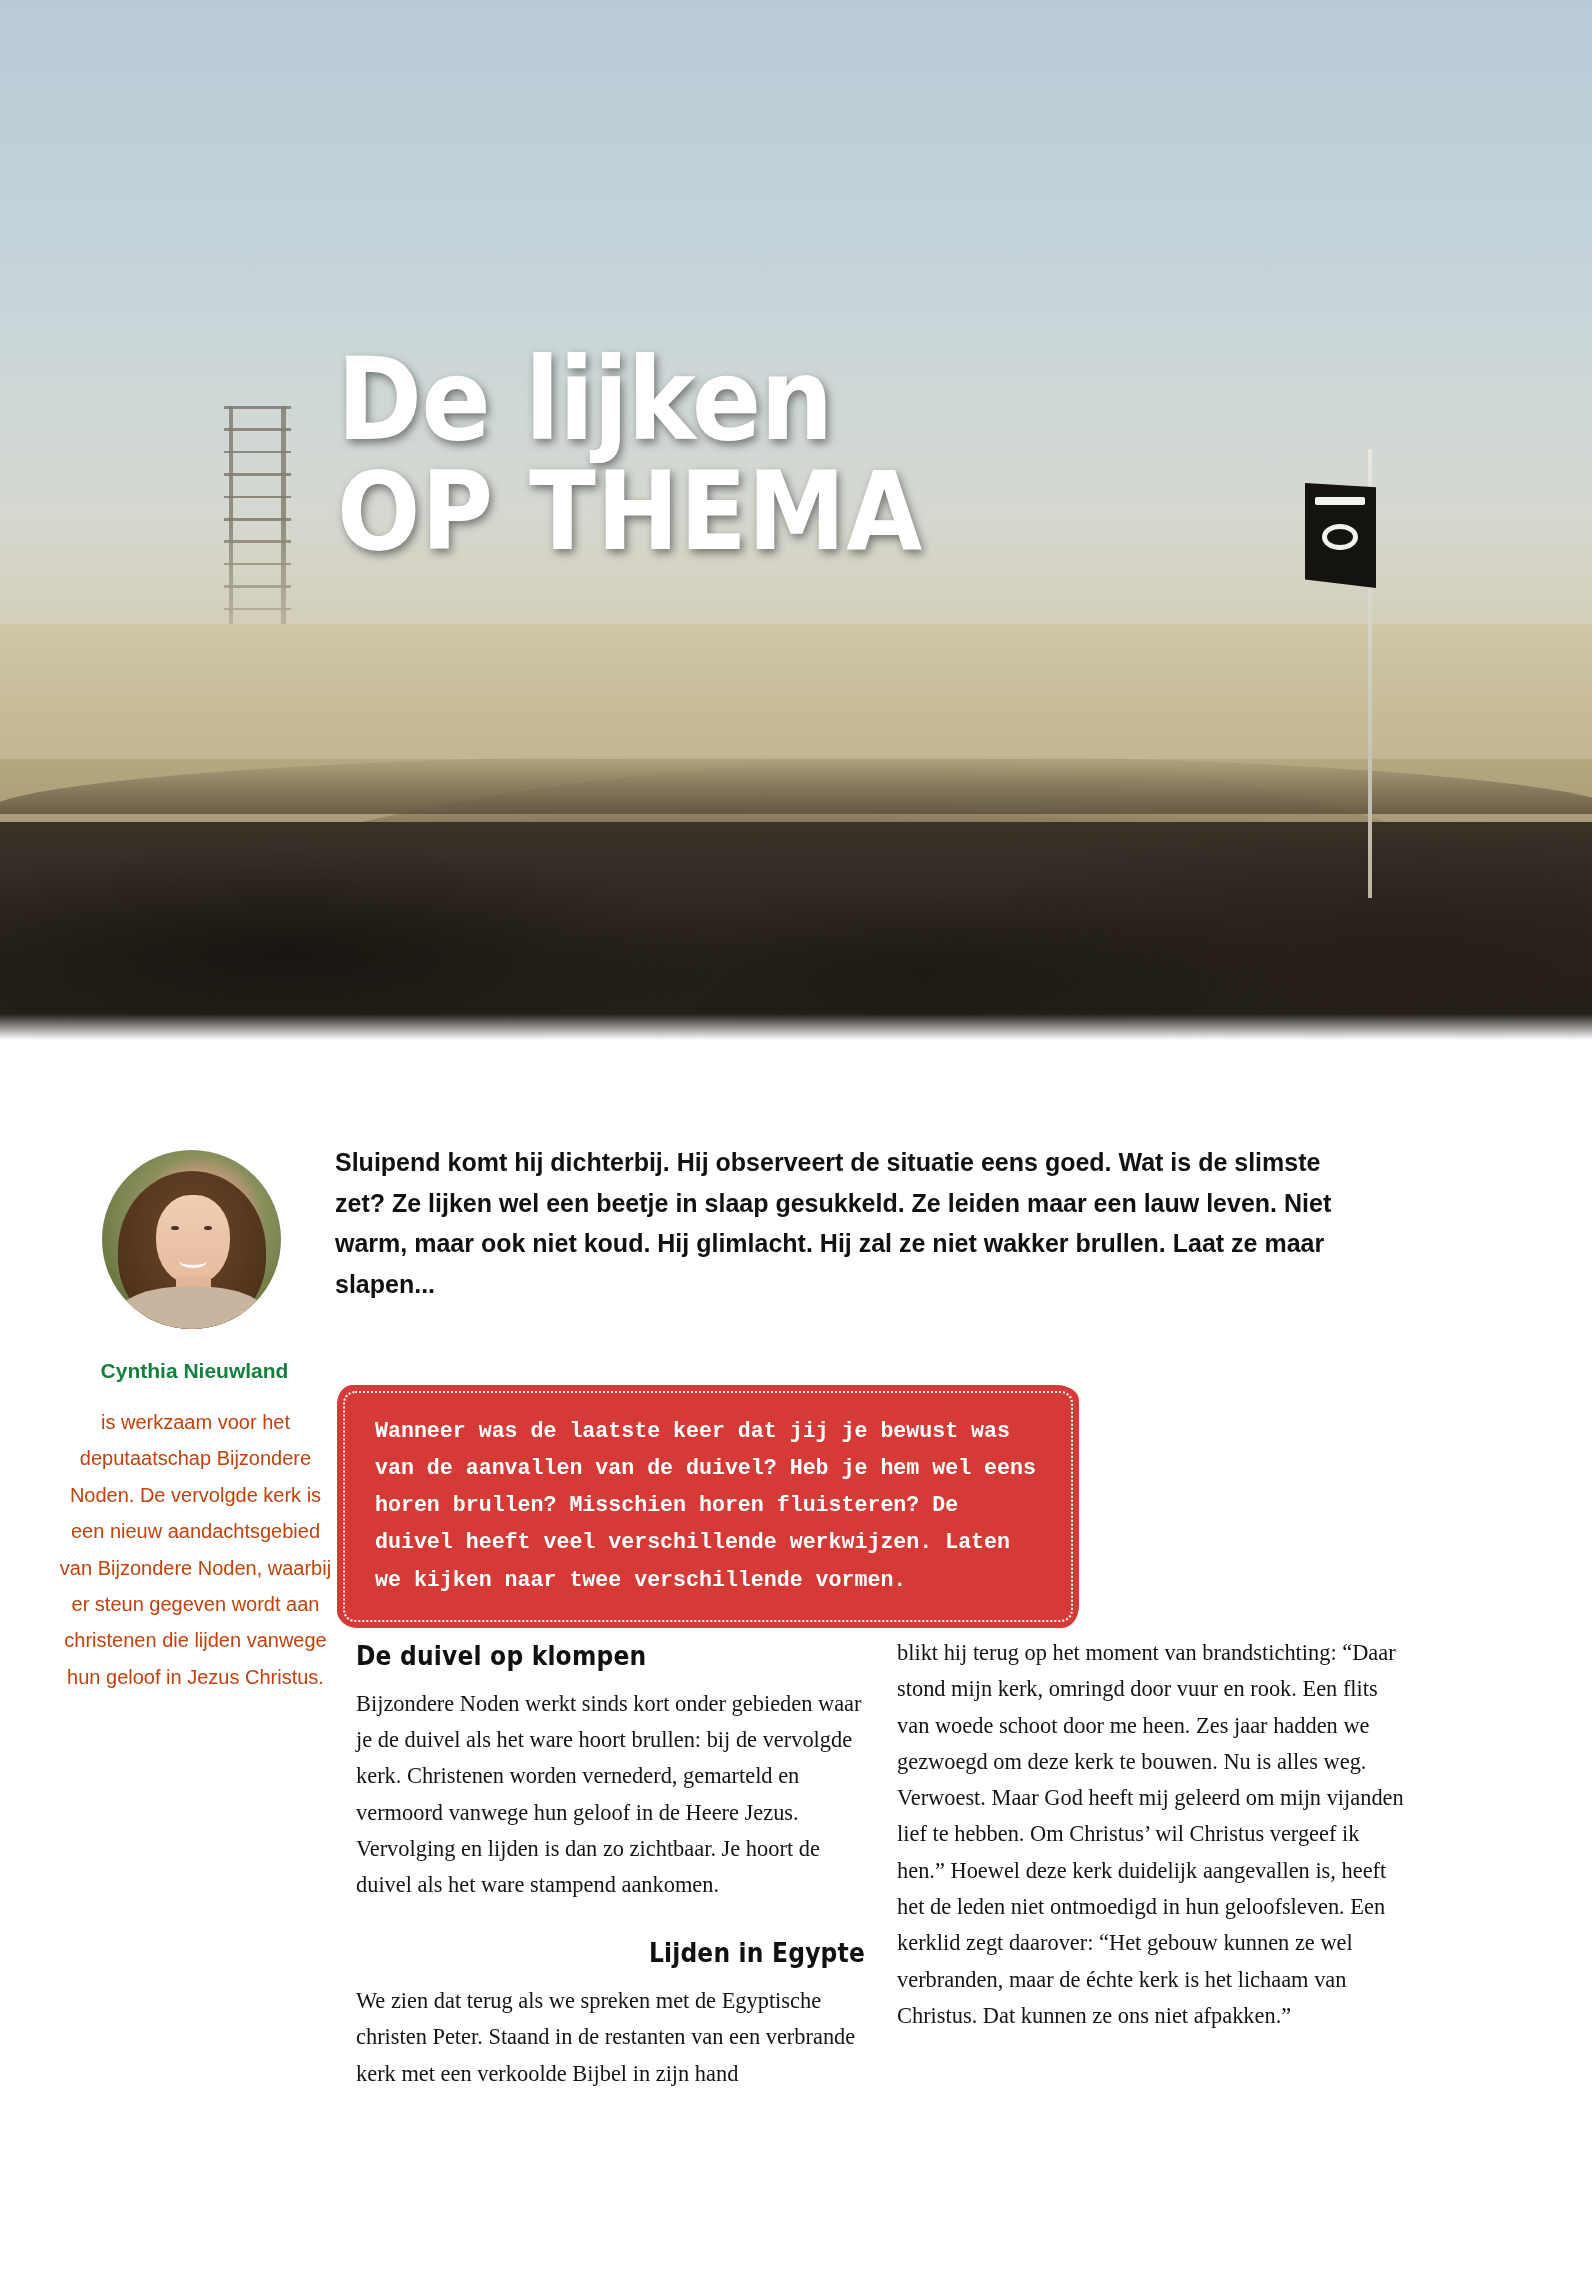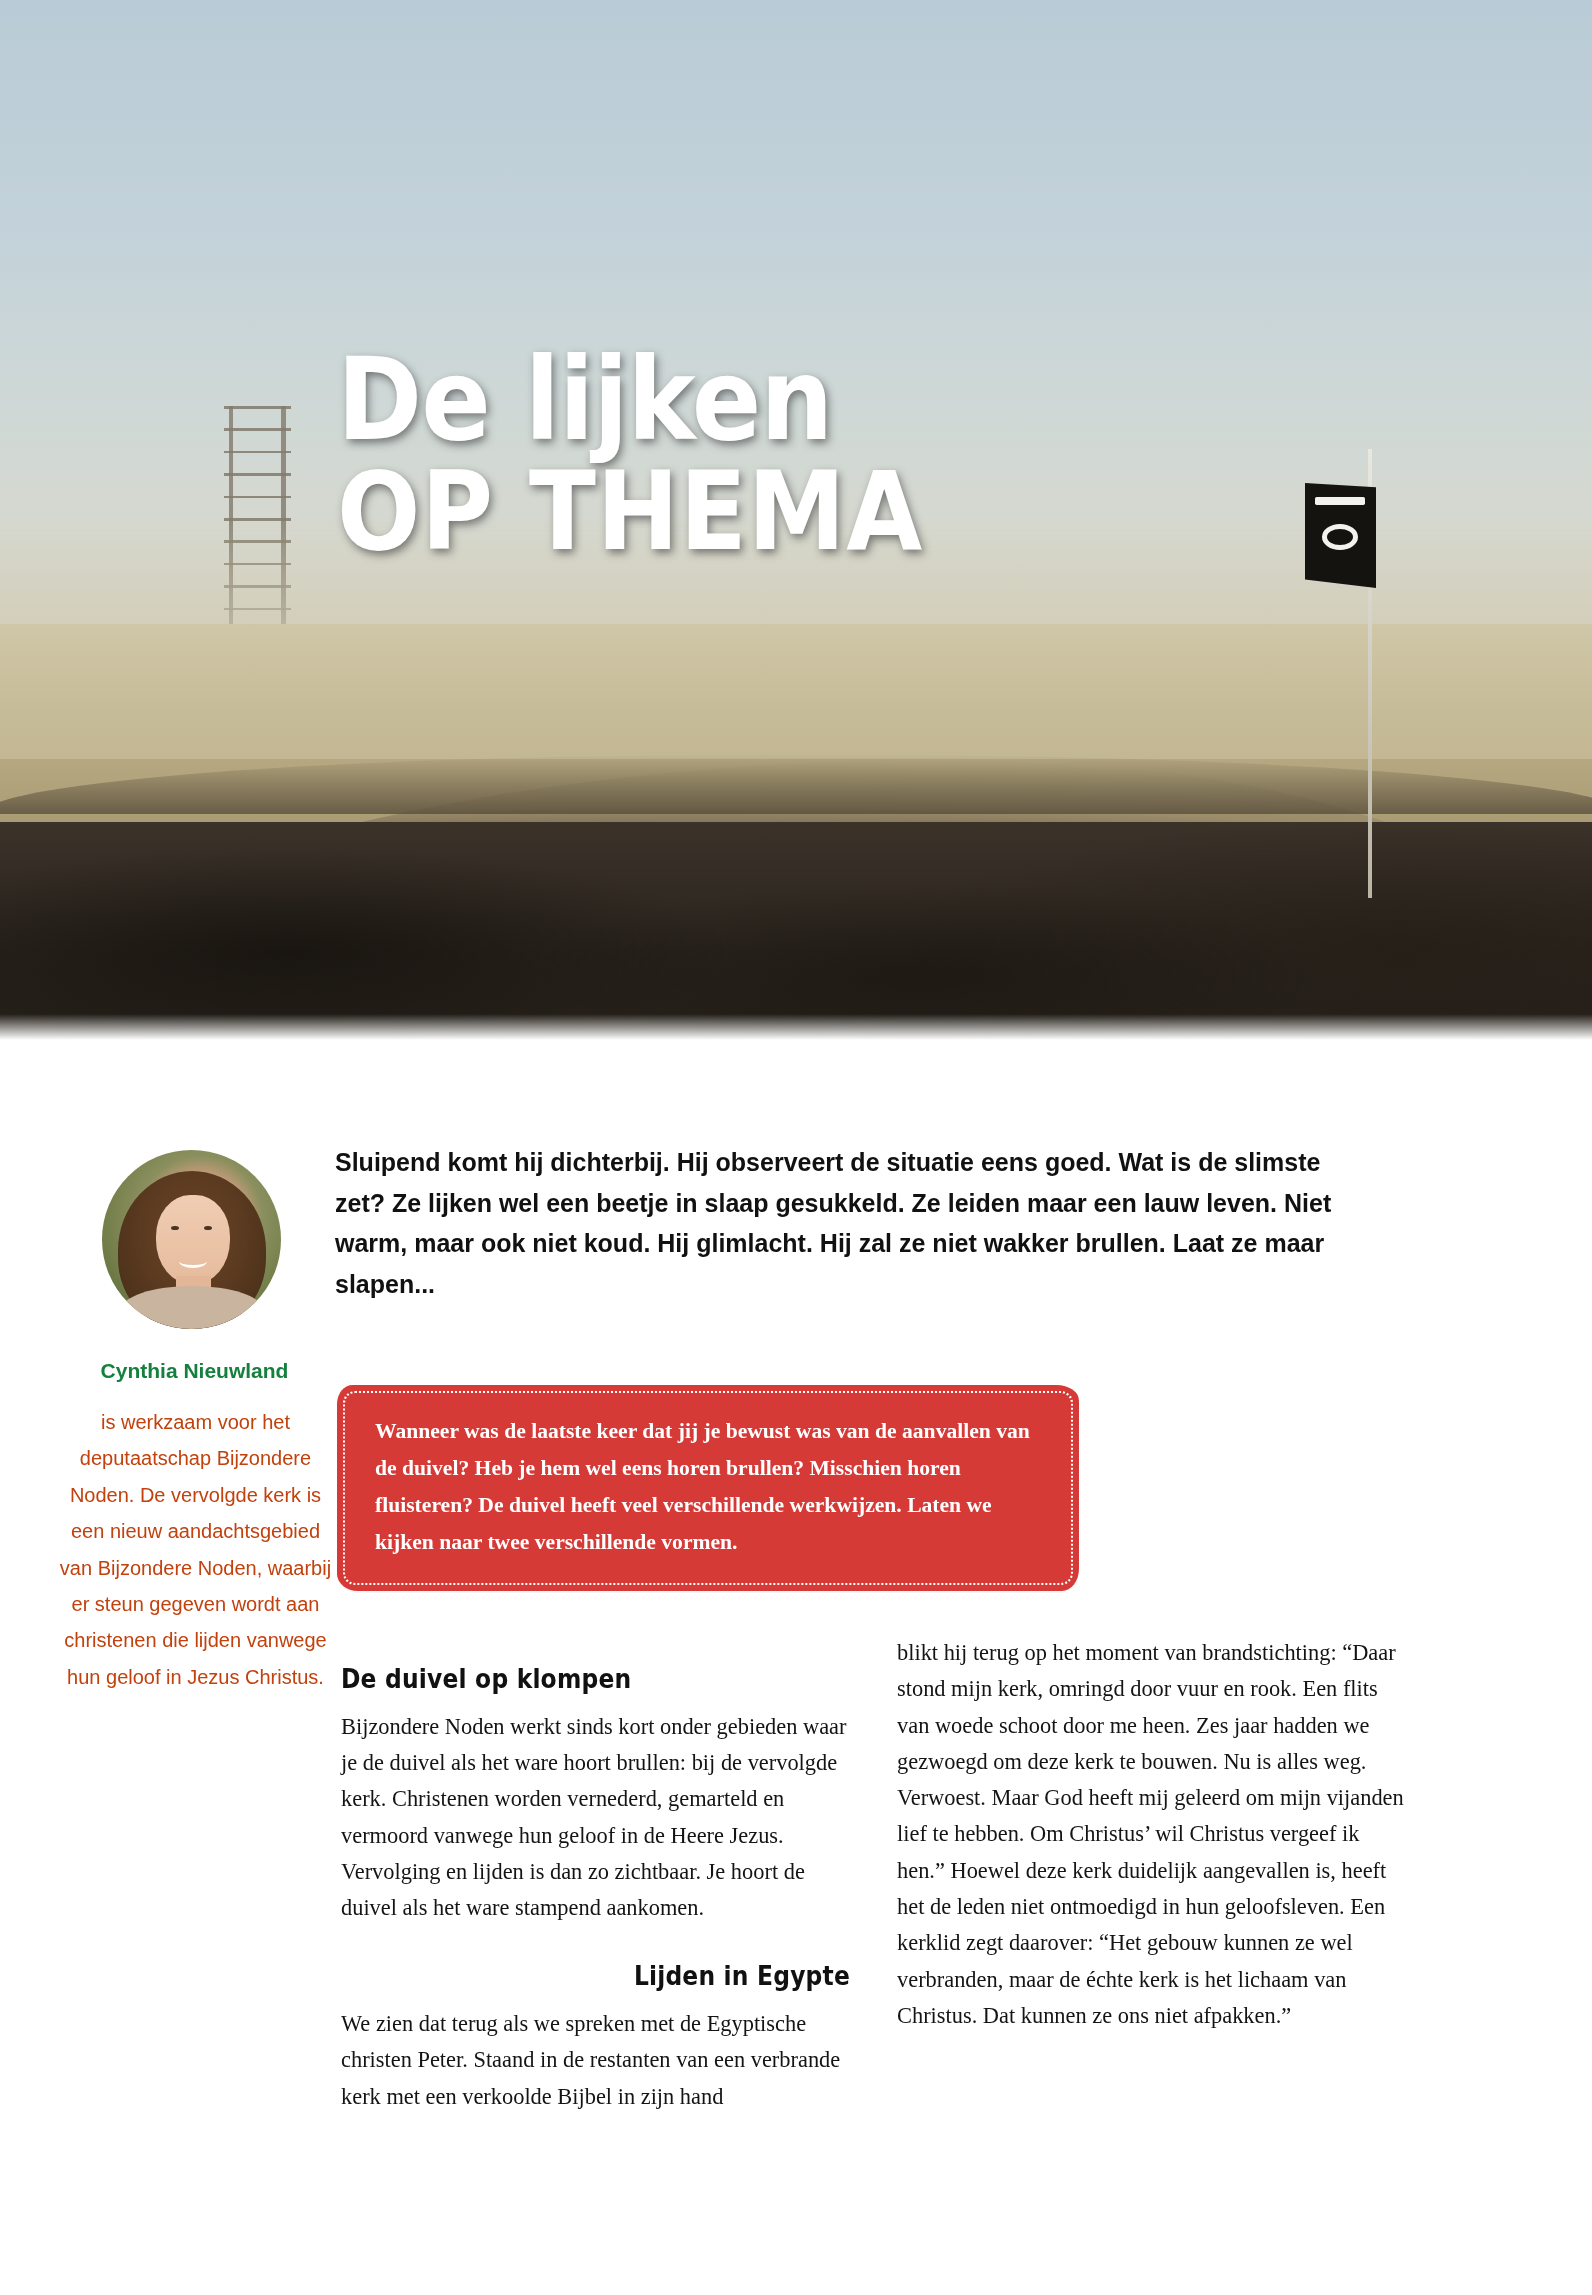--- a/index.html
+++ b/index.html
@@ -300,35 +300,35 @@
     background: #d63a37;
     border-radius: 50%;
     z-index: -1;
   }
   #callout p {
     margin: 0;
     color: #fff;
     font-weight: bold;
     font-size: 21.6px;
     line-height: 1.72;
-    font-family: Liberation Serif, serif;
+    font-family: Liberation Mono, monospace;
     position: relative;
     z-index: 2;
   }
 
   .col {
     position: absolute;
     width: 509px;
     font-family: "Liberation Serif", serif;
     font-size: 22.4px;
     line-height: 1.62;
     color: #141414;
     text-align: left;
   }
-  #col-left { left: 341px; top: 595px; margin-top: 23px; }
+  #col-left { left: 356px; top: 595px; }
   #col-right { left: 897px; top: 595px; }
 
   .col h3 {
     margin: 0 0 8.6px 0;
     font-family: "DejaVu Sans Condensed", "Liberation Sans Narrow", "Liberation Sans", sans-serif;
     font-weight: bold;
     font-size: 26px;
     color: #111;
     letter-spacing: 0.2px;
   }

